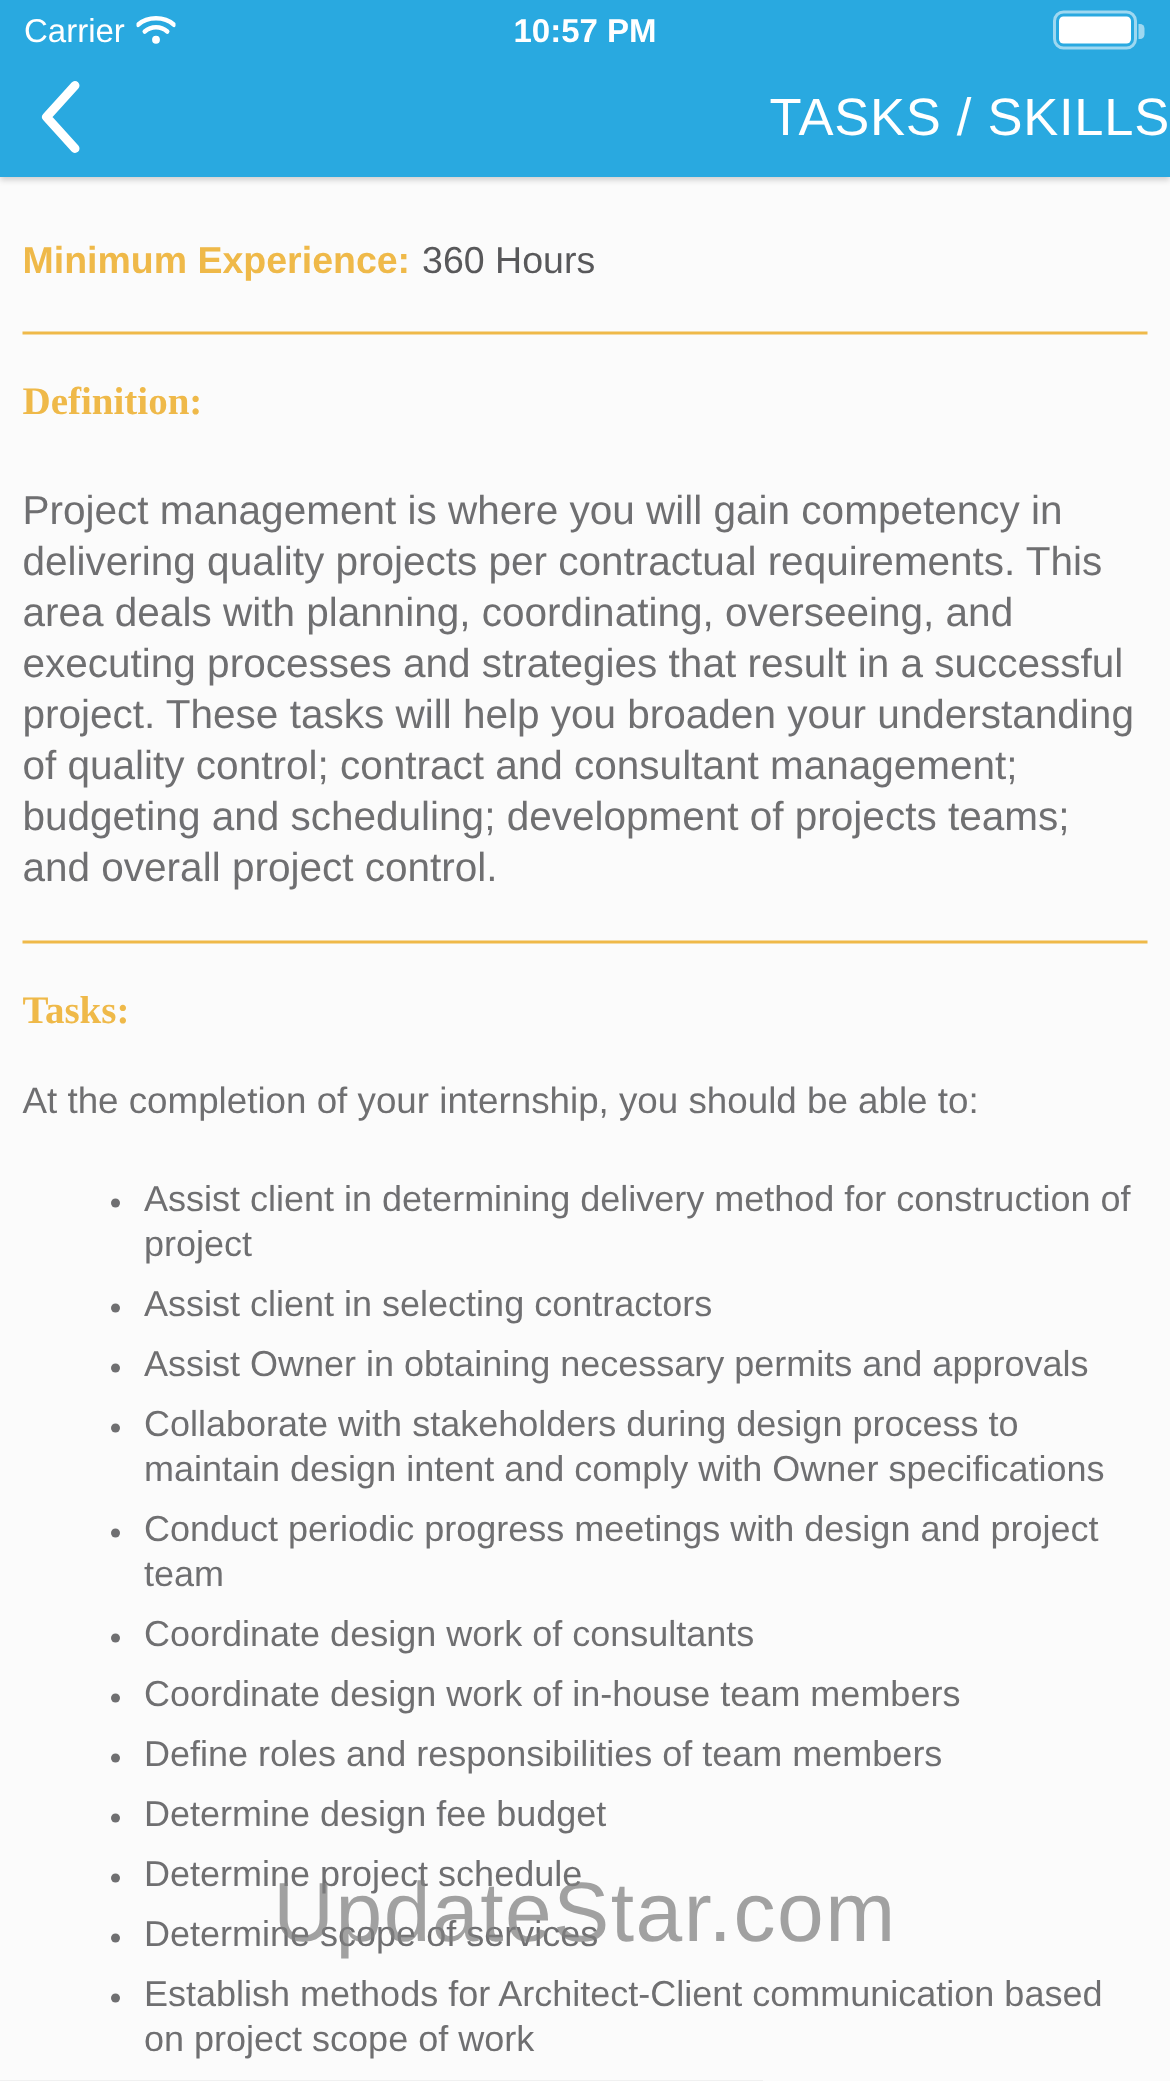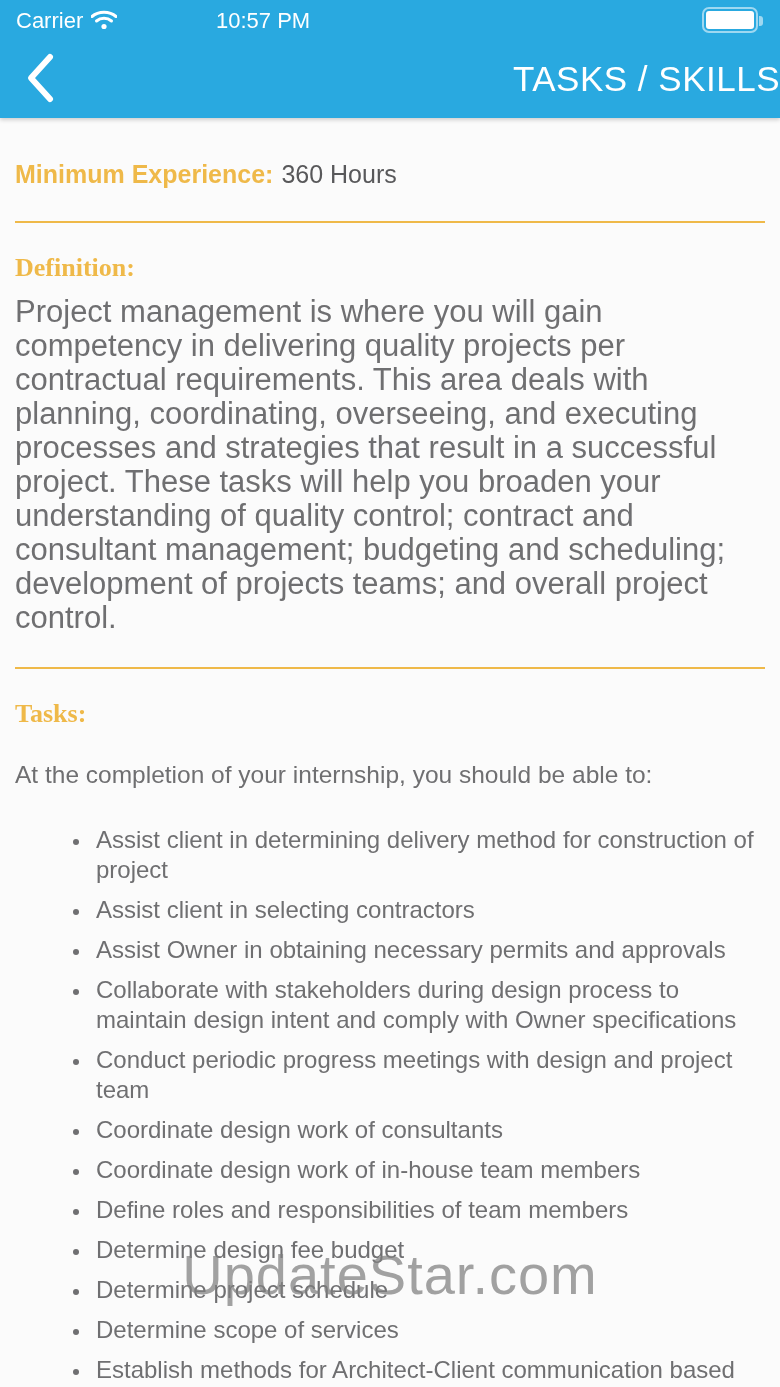--- a/index.html
+++ b/index.html
@@ -32,23 +32,23 @@
   .statusbar .sb-left {
     display: flex;
     align-items: flex-start;
     gap: 8px;
     width: 200px;
   }
   .carrier { font-size: 22px; font-weight: 400; padding-top: 2px; }
   .wifi { width: 26px; height: 20px; margin-top: 4px; }
   .sb-center {
     flex: 1;
-    text-align: left;
+    text-align: center;
     font-size: 22px;
-    font-weight: 400;
+    font-weight: 700;
     padding-top: 2px;
   }
   .sb-right {
     width: 200px;
     display: flex;
     justify-content: flex-end;
     align-items: center;
   }
   .battery {
     position: relative;
@@ -133,23 +133,23 @@
 
   .sub-heading {
     margin-top: 30px;
     color: var(--accent-yellow, #efb949);
     font-size: 26px;
     font-weight: 700;
     font-family: Liberation Serif, serif;
   }
 
   .body-text {
-    margin-top: 12px;
-    color: var(--body-text, #6f6f71);
-    font-size: 31px;
+    margin-top: 40px;
+    color: var(--body-text, #6f6f71);
+    font-size: 27px;
     line-height: 34px;
   }
 
   .tasks-intro {
     margin-top: 32px;
     color: var(--body-text, #6f6f71);
     font-size: 24.5px;
   }
 
   ul.task-list {

